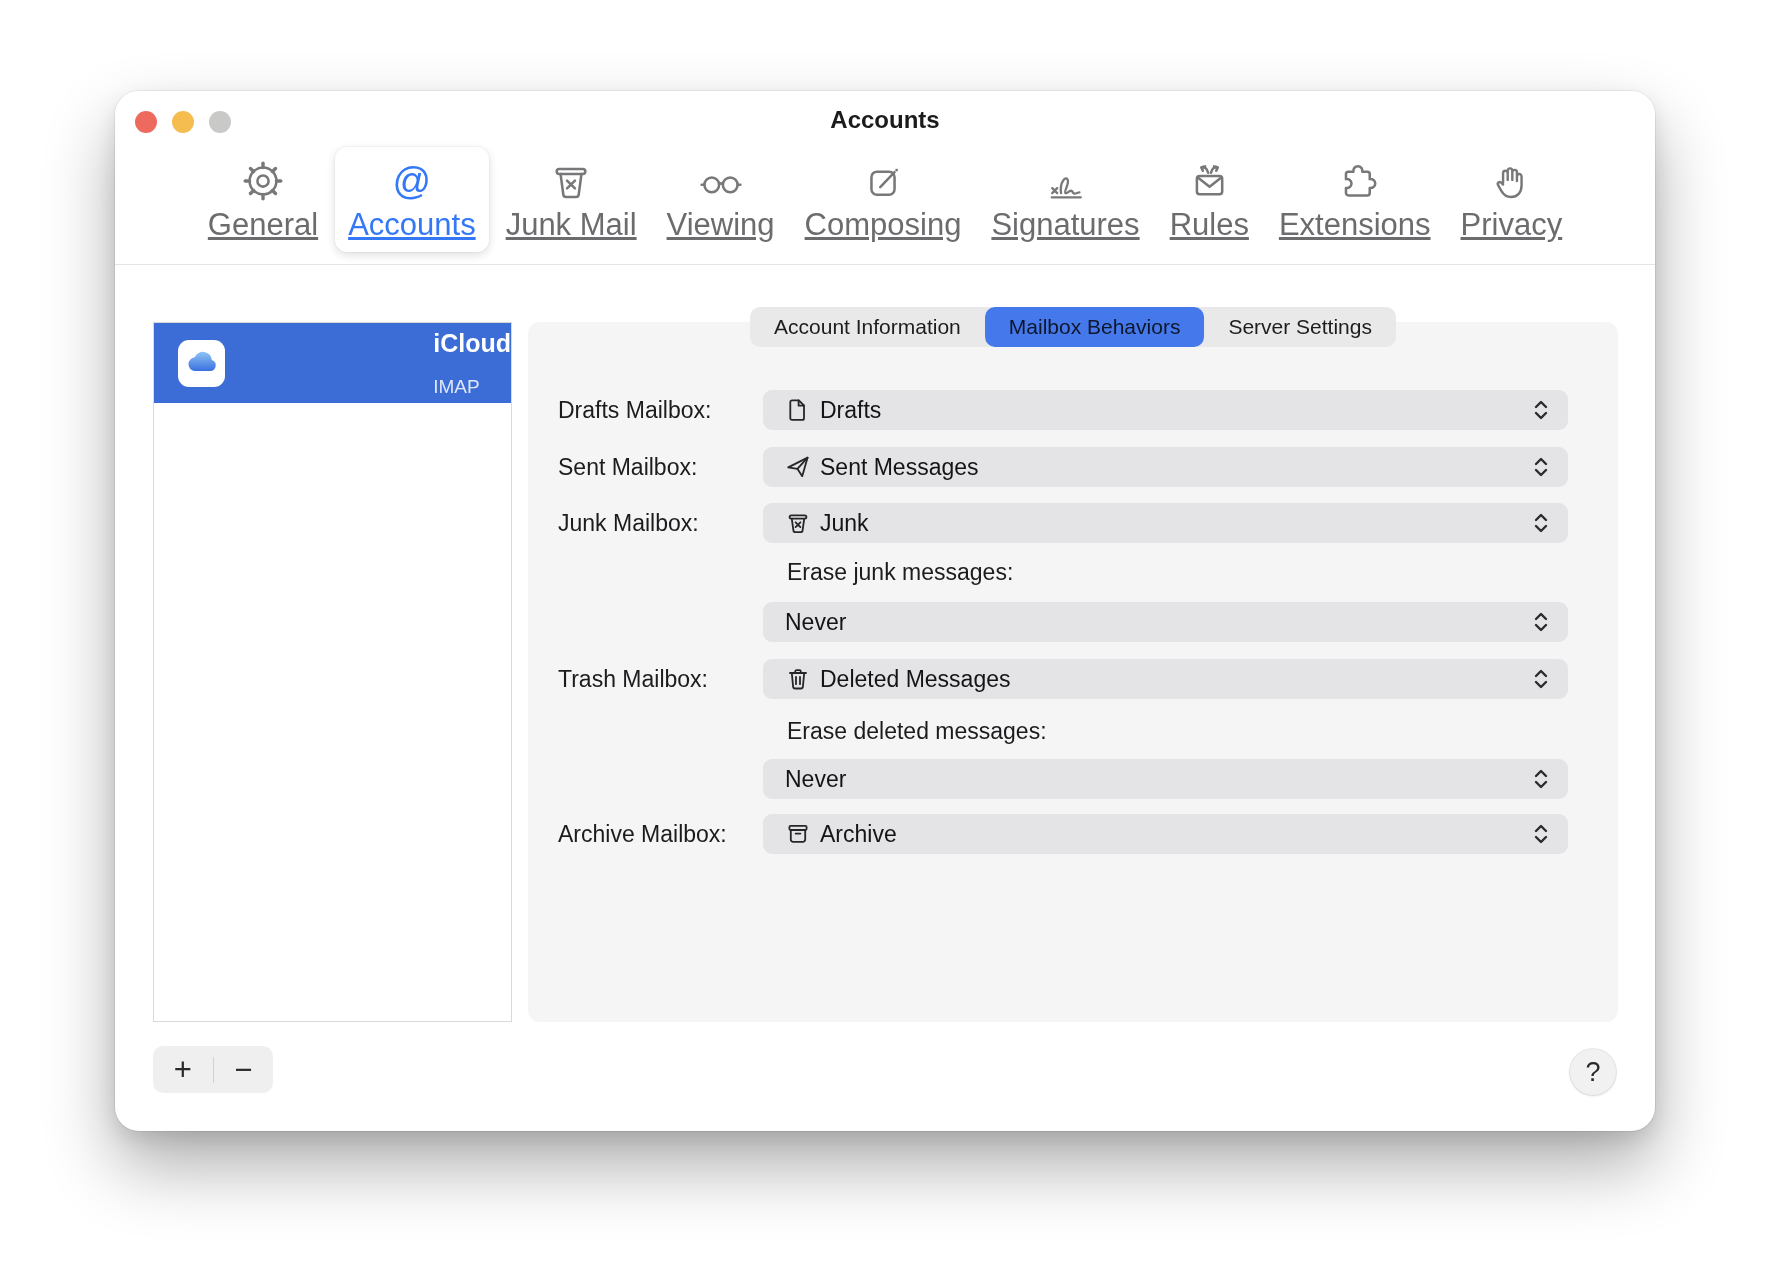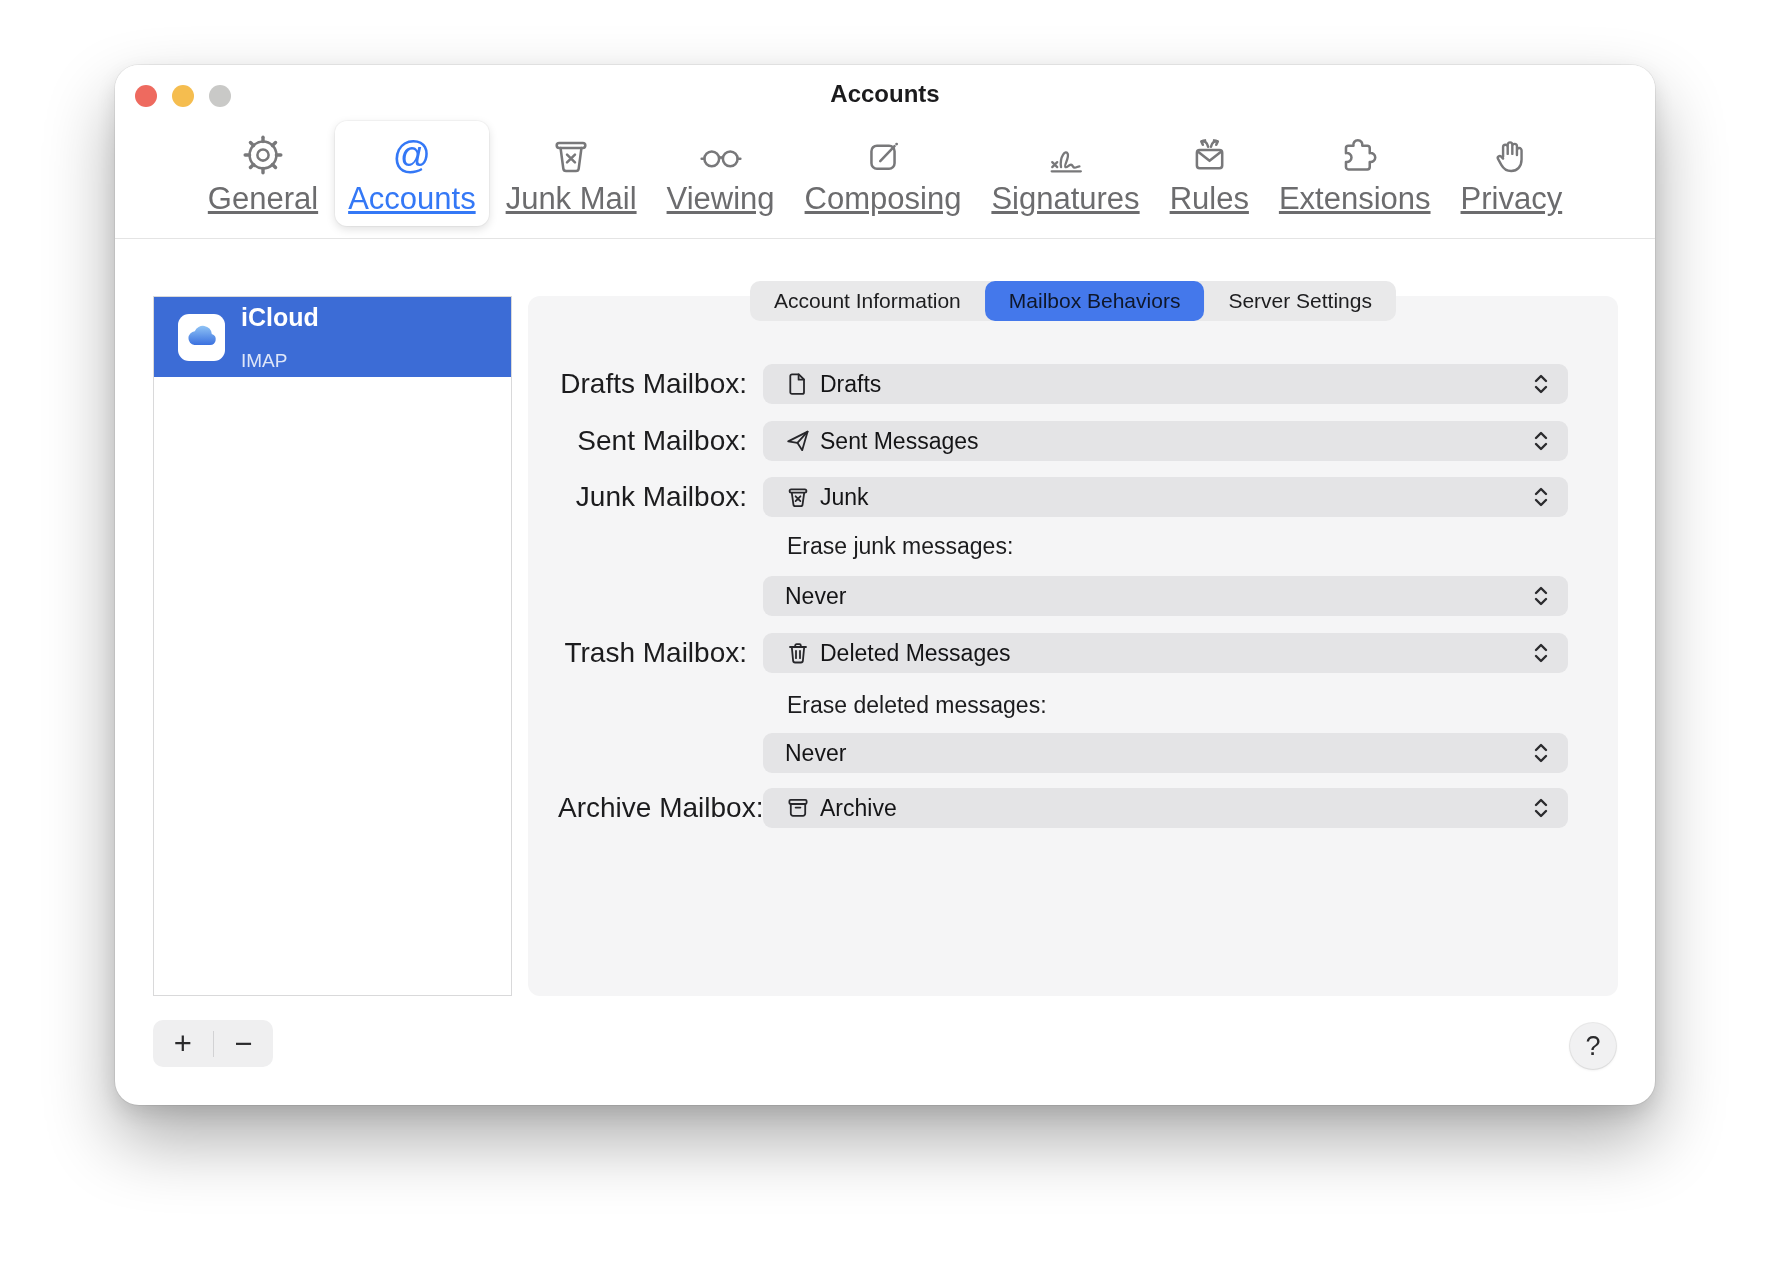--- a/index.html
+++ b/index.html
@@ -3,21 +3,21 @@
 <meta charset="utf-8">
 <style>
   html,body{margin:0;padding:0;}
   body{
     width:1768px;height:1270px;position:relative;overflow:hidden;
     background:#ffffff;
     font-family:"Liberation Sans", sans-serif;
     color:#1c1c1e;
   }
   .window{
-    position:absolute;left:115px;top:65px;width:1540px;height:1040px;
+    position:absolute;left:115px;top:91px;width:1540px;height:1040px;
     background:#fff;border-radius:24px;
     box-shadow:0 0 0 1px rgba(0,0,0,0.06),0 35px 70px rgba(0,0,0,0.32),0 8px 20px rgba(0,0,0,0.10);
   }
   
   .titlebar{position:absolute;left:0;top:0;right:0;height:173px;border-bottom:1px solid #E4E4E4;border-radius:24px 24px 0 0;background:#fff;}
   .traffic-lights{position:absolute;left:20px;top:20px;display:flex;gap:15px;}
   .light{width:22px;height:22px;border-radius:50%;}
   .light.close{background:#EE6A5F;}
   .light.min{background:#F5BD4F;}
   .light.zoom{background:#C9C9C7;}
@@ -27,31 +27,31 @@
   .tb-item .tb-icon{height:48px;display:flex;align-items:center;justify-content:center;}
   .tb-item .tb-label{font-size:31px;margin-top:2px;white-space:nowrap;text-decoration:underline;}
   .tb-item svg{stroke:#78787a;fill:none;stroke-linecap:round;stroke-linejoin:round;}
   .tb-item .glyph{font-size:38px;color:#78787a;line-height:1;}
   .tb-item.selected{background:#fff;box-shadow:0 0 0 1px rgba(0,0,0,0.03),0 3px 10px rgba(0,0,0,0.13);color:#3478F6;}
   .tb-item.selected .glyph{color:#3478F6;}
   .at-glyph{font-size:44px;font-weight:400;line-height:1;}
   .aa-glyph{font-size:36px;}
   
   .sidebar{position:absolute;left:38px;top:231px;width:359px;height:700px;background:#fff;border:1px solid #D9D9DA;box-sizing:border-box;}
-  .account-row{height:80px;background:#3C6CD6;display:flex;align-items:center;padding-left:24px;gap:16px;box-sizing:border-box;}
+  .account-row{height:80px;background:#3C6CD6;display:flex;align-items:center;padding-left:24px;gap:16px;box-sizing:border-box;justify-content:space-between;}
   .account-icon{width:47px;height:47px;background:#fff;border-radius:11px;display:flex;align-items:center;justify-content:center;flex:none;}
   .account-name{font-size:25px;font-weight:700;color:#fff;line-height:1.2;}
   .account-proto{font-size:19px;color:rgba(255,255,255,0.83);line-height:1.2;margin-top:18px;}
   
   .panel{position:absolute;left:413px;top:231px;width:1090px;height:700px;background:#F5F5F6;border-radius:12px;}
   .tabbar{position:absolute;left:958px;top:216px;transform:translateX(-50%);display:inline-flex;background:#E9E9EA;border-radius:10px;height:40px;align-items:stretch;}
   .tab{display:flex;align-items:center;padding:0 24px;font-size:21px;color:#1d1d1f;border-radius:10px;white-space:nowrap;text-align:right;}
   .tab.selected{background:#4478EB;color:#0f172a;font-weight:500;}
   
-  .form-label{position:absolute;left:30px;width:189px;text-align:right;font-size:28px;color:#1c1c1e;line-height:40px;white-space:nowrap;}
+  .form-label{position:absolute;left:30px;width:189px;text-align:left;font-size:23px;color:#1c1c1e;line-height:40px;white-space:nowrap;}
   .sublabel{position:absolute;left:259px;font-size:23px;color:#1c1c1e;line-height:28px;white-space:nowrap;}
   .dropdown{position:absolute;left:235px;width:805px;height:40px;background:#E4E4E6;border-radius:9px;display:flex;align-items:center;padding-left:22px;box-sizing:border-box;font-size:23px;color:#141416;text-align:center;}
   .dropdown .dd-icon{width:26px;height:26px;margin-right:9px;flex:none;}
   .dropdown .dd-icon svg{stroke:#26262a;fill:none;stroke-linecap:round;stroke-linejoin:round;}
   .dd-chevron{position:absolute;right:16px;top:7px;}
   .dd-chevron svg{stroke:#2b2b2e;fill:none;stroke-linecap:round;stroke-linejoin:round;}
   .t-r1{top:68px;}  .t-r2{top:125px;} .t-r3{top:181px;}
   .t-s1{top:236px;} .t-r4{top:280px;} .t-r5{top:337px;}
   .t-s2{top:395px;} .t-r6{top:437px;} .t-r7{top:492px;}
   

